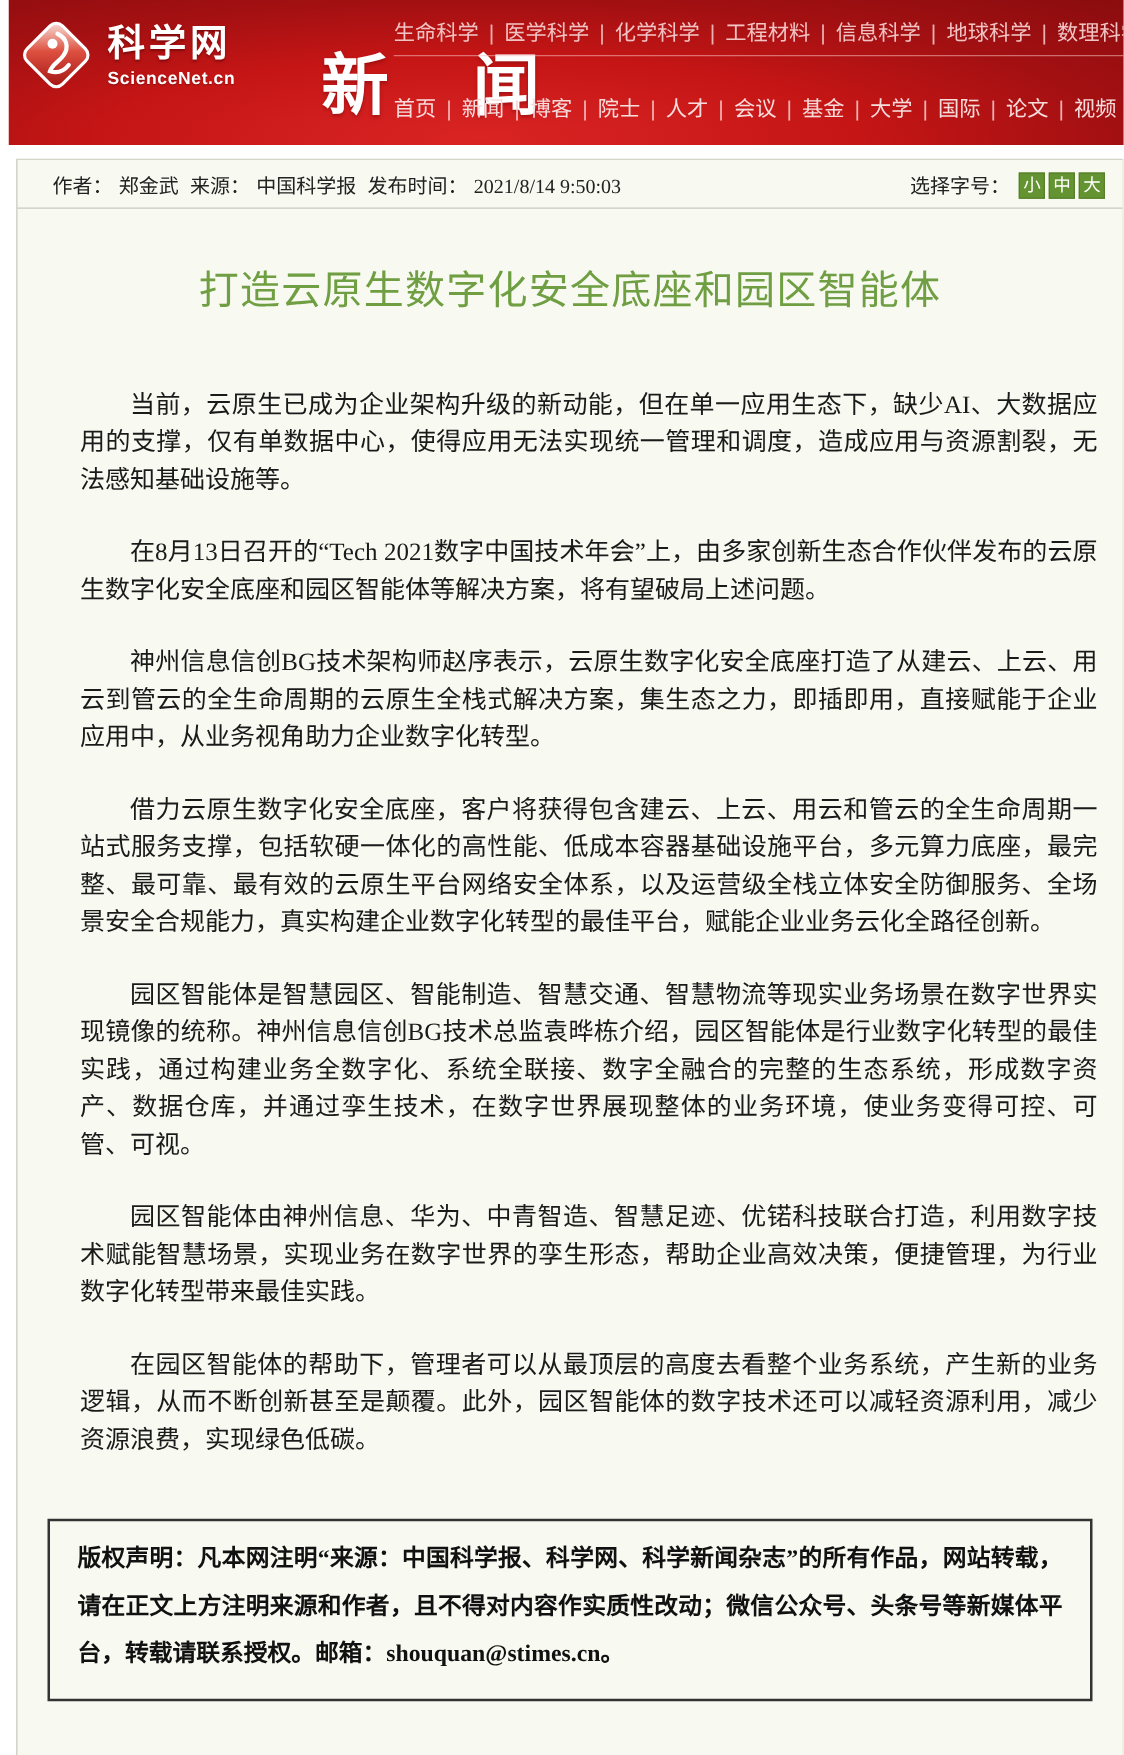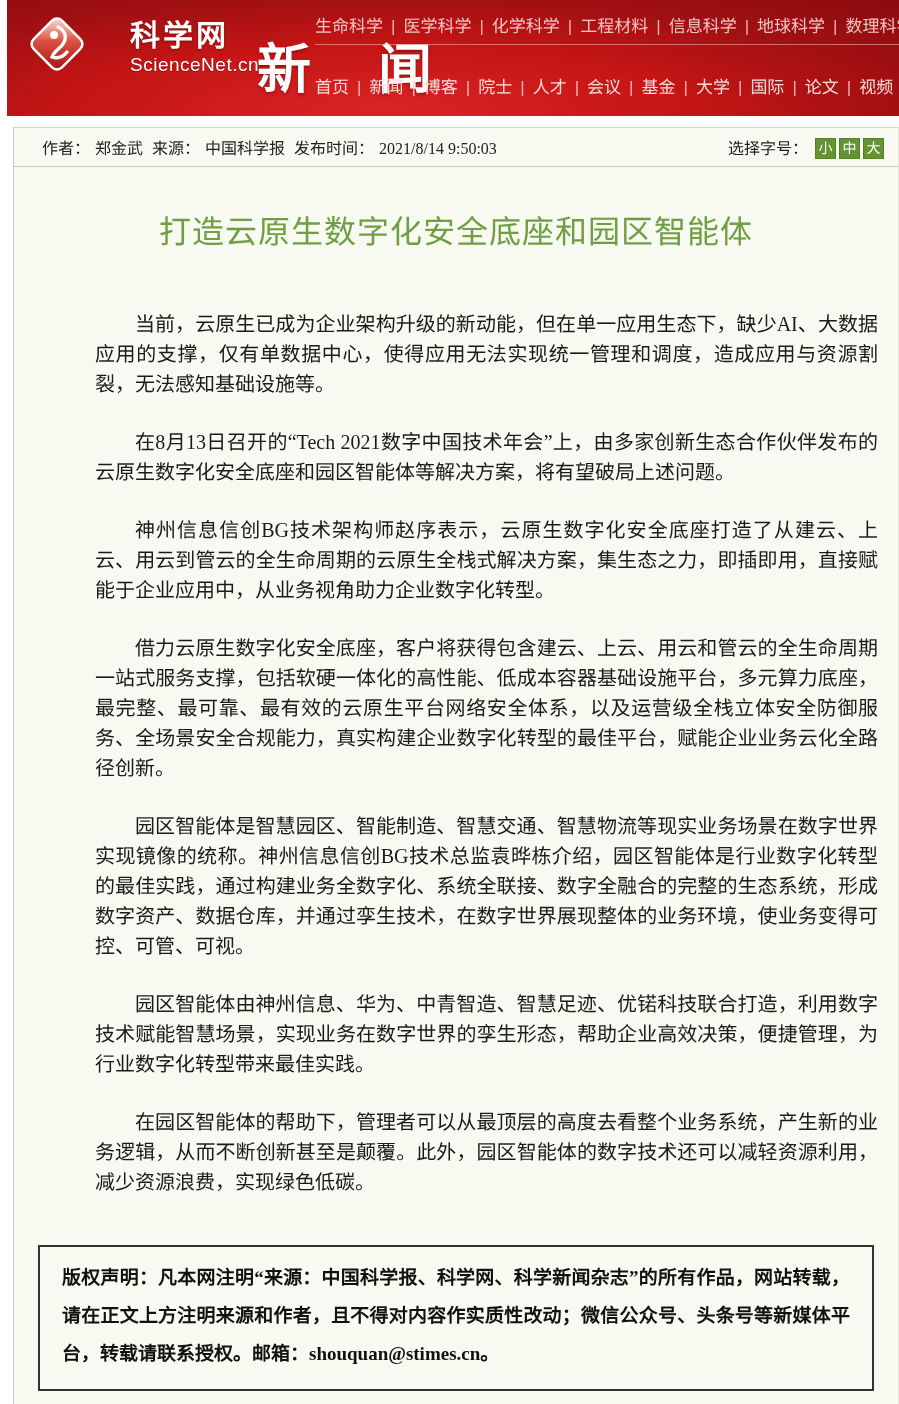--- a/index.html
+++ b/index.html
@@ -12,25 +12,25 @@
   .page{width:899px;min-height:1404px;position:relative;}
 
   
   .masthead{
     position:relative;
     height:116px;
     margin-left:7px;
     overflow:hidden;
     background:radial-gradient(ellipse at 42% 95%, #da2424 0%, #c51515 42%, #a31012 70%, #8a0c0e 100%);
   }
-  .logo{position:absolute;left:18px;top:12px;display:flex;align-items:flex-start;cursor:pointer;gap:32px;}
+  .logo{position:absolute;left:6px;top:12px;display:flex;align-items:flex-start;cursor:pointer;}
   .logo-mark{display:block;width:64px;height:64px;}
   .logo-text{margin-left:9px;margin-top:8px;}
   .logo-cn{display:block;color:#ffffff;font-weight:bold;font-size:30px;letter-spacing:3px;line-height:32px;text-shadow:0 1px 2px rgba(80,0,0,.5);}
-  .logo-en{display:block;color:#ffffff;font-weight:normal;font-size:19px;letter-spacing:.5px;margin-top:2px;text-shadow:0 1px 1px rgba(80,0,0,.5);}
+  .logo-en{display:block;color:#ffffff;font-weight:bold;font-size:14px;letter-spacing:.5px;margin-top:2px;text-shadow:0 1px 1px rgba(80,0,0,.5);}
   .section-title{
     position:absolute;left:250px;top:38px;
     color:#ffffff;font-size:54px;font-weight:bold;letter-spacing:26px;
     white-space:nowrap;line-height:62px;
     text-shadow:0 2px 3px rgba(90,0,0,.4);
   }
   .nav{position:absolute;left:308px;white-space:nowrap;}
   .nav-primary{top:12px;font-size:17px;color:#f2c3c3;}
   .nav-secondary{top:73px;font-size:17px;color:#f8dcdc;}
   .nav-link{color:inherit;text-decoration:none;cursor:pointer;}
@@ -71,21 +71,21 @@
   }
 
   
   .article-title{
     margin:46px 30px 0;
     text-align:center;
     color:#6f9f42;
     font-size:32px;font-weight:500;letter-spacing:1px;
     line-height:38px;
   }
-  .article-body{padding:58px 20px 0 50px;margin-left:31px;}
+  .article-body{padding:58px 20px 0 50px;}
   .article-body p{
     margin:0 0 28px;
     font-size:20px;line-height:30px;color:#1a1a1a;
     text-align:justify;text-indent:2em;
     font-family:"Liberation Serif","Liberation Sans",serif;
   }
 
   
   .copyright-box{
     margin:48px 24px 0 24px;

